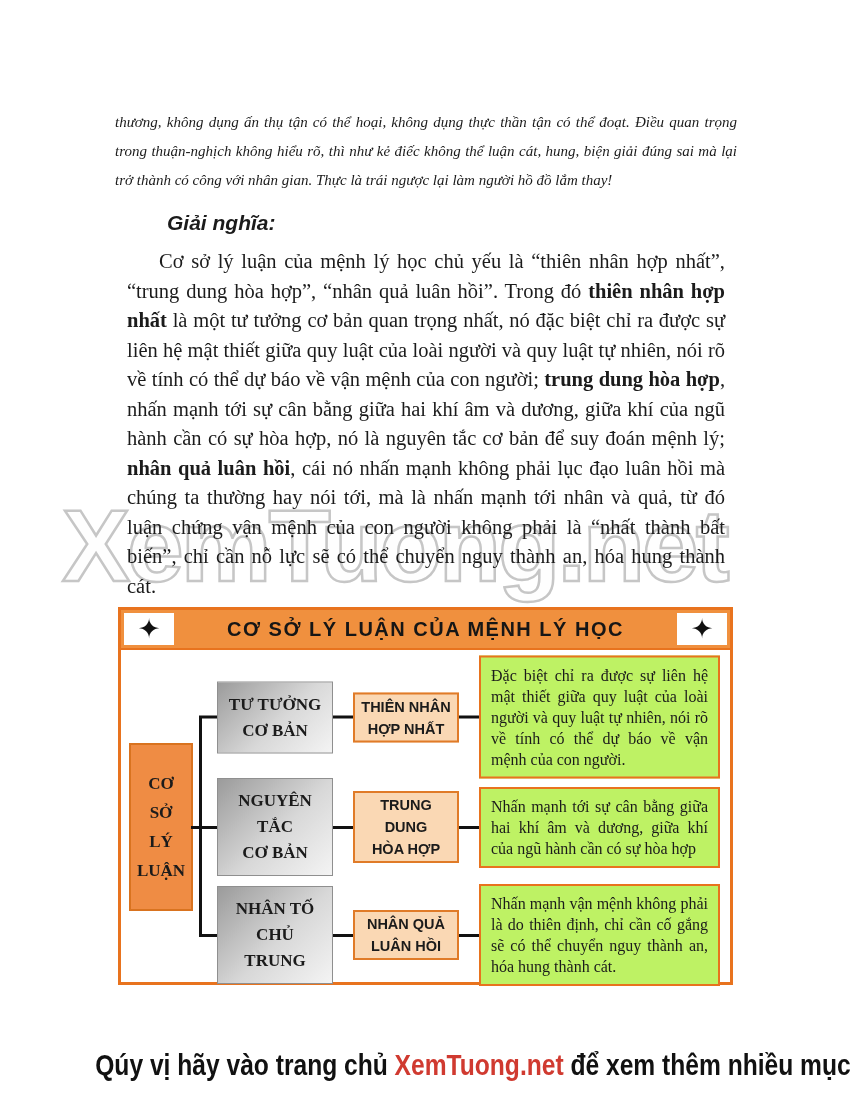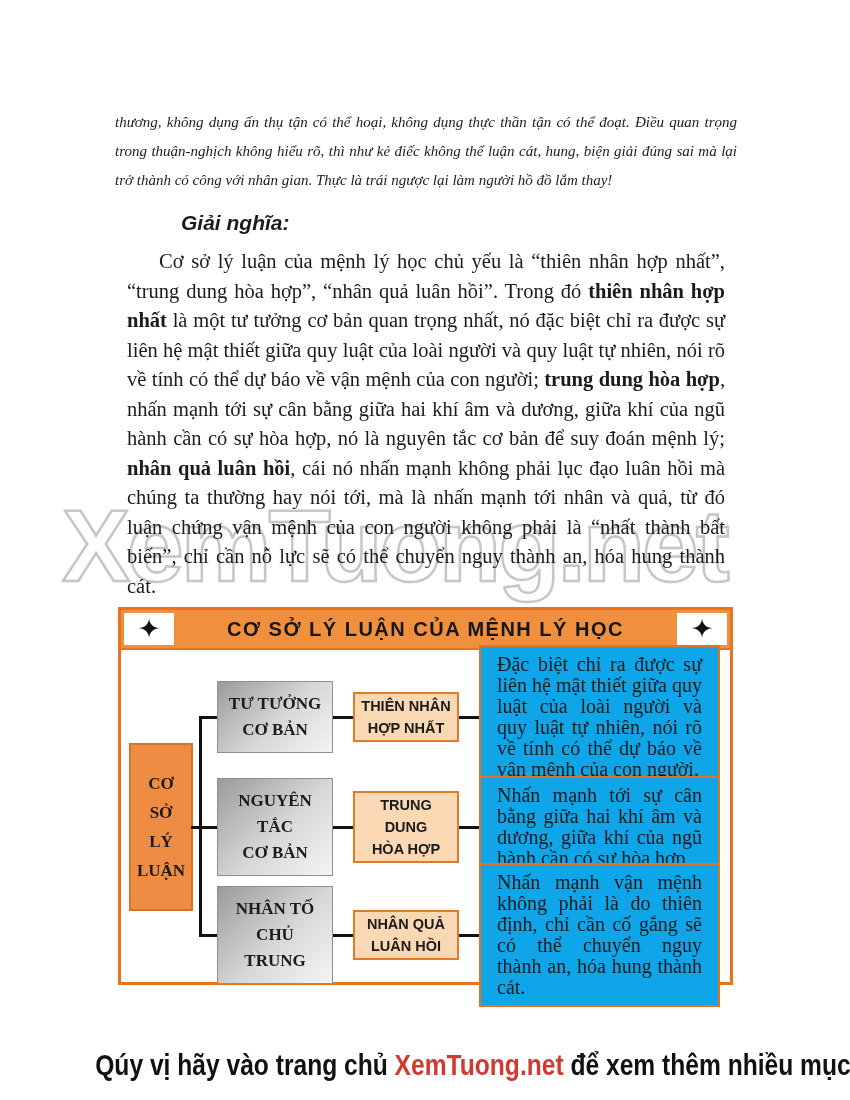--- a/index.html
+++ b/index.html
@@ -15,21 +15,21 @@
   .text-col{
     position:absolute;left:115px;top:108px;width:622px;z-index:2;
   }
   .para-italic{
     margin:0;
     font-style:italic;
     font-size:15px;line-height:29px;
     text-align:justify;
   }
   .section-heading{
-    margin:16px 0 6px 66px;
+    margin:16px 0 6px 52px;
     font-family:"Liberation Sans", sans-serif;
     font-style:italic;font-weight:bold;
     font-size:21px;
   }
   .para-main{
     margin:12px;
     font-size:20.5px;line-height:29.5px;
     text-align:justify;
     text-indent:32px;
   }
@@ -97,23 +97,23 @@
   }
   .key-box{
     flex:0 0 106px;box-sizing:border-box;
     background:#FAD8B4;border:2.5px solid #E07B28;
     text-align:center;padding:1px 2px;
     font-family:"Liberation Sans", sans-serif;
     font-weight:bold;font-size:14.5px;line-height:22px;
   }
   .desc-box{
     flex:1 1 auto;box-sizing:border-box;
-    background:#0ea5e9;border:2px solid #E8731E;
-    padding:7px 16px;
-    font-size:20px;line-height:21px;text-align:justify;
+    background:#bef264;border:2px solid #E8731E;
+    padding:7px 10px;
+    font-size:16px;line-height:21px;text-align:justify;
   }
   
   .page-number{
     position:absolute;left:0;top:996px;width:100%;
     text-align:center;font-size:19px;z-index:2;
   }
   .footer-note{
     position:absolute;left:0;top:1048px;width:100%;
     text-align:center;z-index:2;
     font-family:"Liberation Sans", sans-serif;

